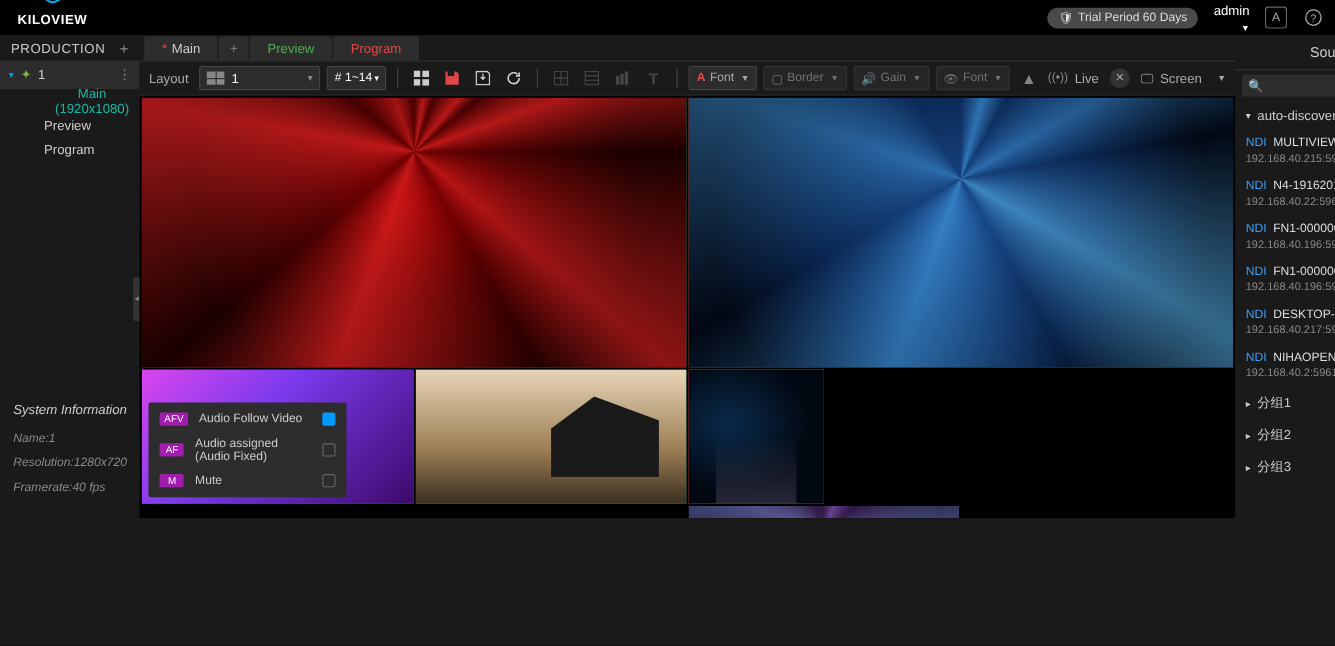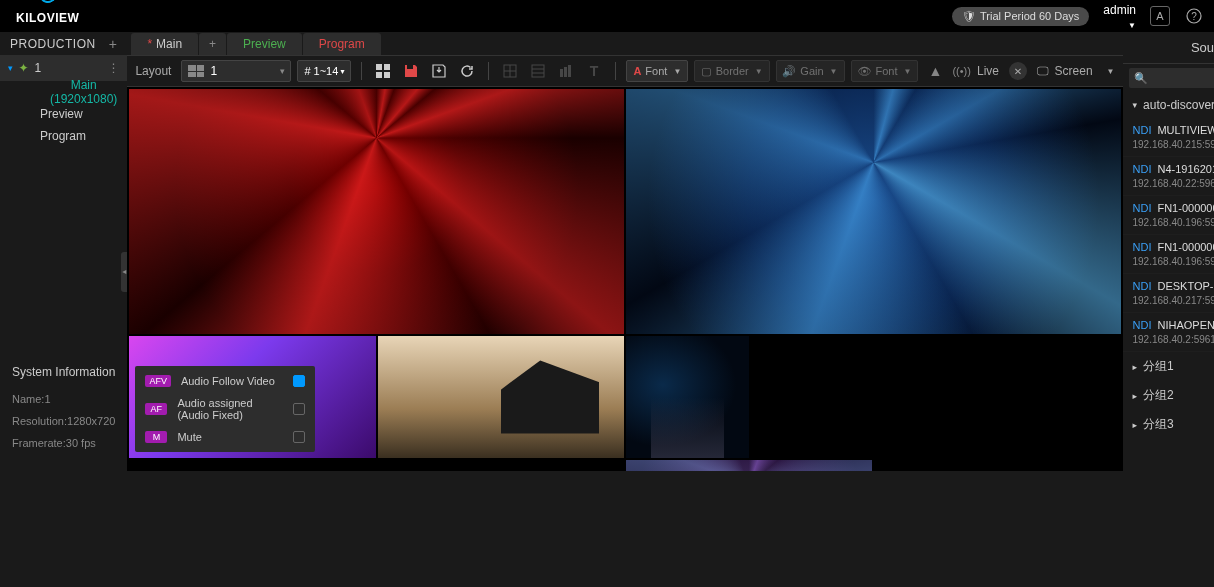--- a/index.html
+++ b/index.html
@@ -19,21 +19,21 @@
 .prod-header { height: 23px; display: flex; align-items: center; justify-content: space-between; padding: 0 10px; color: #ccc; font-size: 12px; letter-spacing: 0.5px; }
 .plus-sm { color: #888; cursor: pointer; font-size: 14px; }
 .tree-node { height: 26px; display: flex; align-items: center; padding: 0 8px; gap: 6px; cursor: pointer; }
 .tree-node.active { background: #2d2d2d; }
 .chev { color: #0099ff; font-size: 9px; }
 .star { color: #7cb342; font-size: 12px; }
 .tree-label { color: #ccc; font-size: 12px; }
 .tree-more { margin-left: auto; color: #888; }
 .tree-sub { padding-left: 40px; height: 22px; display: flex; align-items: center; font-size: 12px; color: #ccc; cursor: pointer; }
 .tree-sub.selected { color: #14b8a6; text-align: center; }
-.sys-info { margin-top: auto; padding: 12px; }
+.sys-info { margin-top: auto; padding: 12px; font-style: italic; }
 .sys-title { color: #ccc; font-size: 12px; margin-bottom: 14px; }
 .sys-row { display: flex; font-size: 11px; color: #888; margin-bottom: 10px; }
 .center { flex: 1; background: #1a1a1a; display: flex; flex-direction: column; position: relative; }
 .collapse-handle { position: absolute; left: -6px; top: 50%; width: 6px; height: 40px; background: #333; border-radius: 3px 0 0 3px; display: flex; align-items: center; justify-content: center; color: #888; font-size: 8px; cursor: pointer; }
 .collapse-handle.right { left: auto; right: -6px; border-radius: 0 3px 3px 0; }
 .tabs-row { height: 23px; background: #1a1a1a; display: flex; align-items: center; gap: 1px; padding-left: 4px; }
 .tab { height: 22px; padding: 0 16px; background: #2d2d2d; display: flex; align-items: center; font-size: 12px; cursor: pointer; border-radius: 3px 3px 0 0; }
 .tab.main-t { color: #ccc; }
 .tab.main-t .ast { color: #e04848; margin-right: 4px; }
 .tab.add-t { padding: 0 10px; color: #888; }
@@ -159,21 +159,21 @@
       <div class="sys-row">
           <span>Name:</span>
           <span>1</span>
         </div>
       <div class="sys-row">
           <span>Resolution:</span>
           <span>1280x720</span>
         </div>
       <div class="sys-row">
           <span>Framerate:</span>
-          <span>30 fps</span>
+          <span>40 fps</span>
         </div>
     </div>
   </div>
 
   <div class="center">
     <div class="collapse-handle">◂</div>
     <div class="collapse-handle right">▸</div>
 
     <div class="tabs-row">
       <div class="tab main-t">

